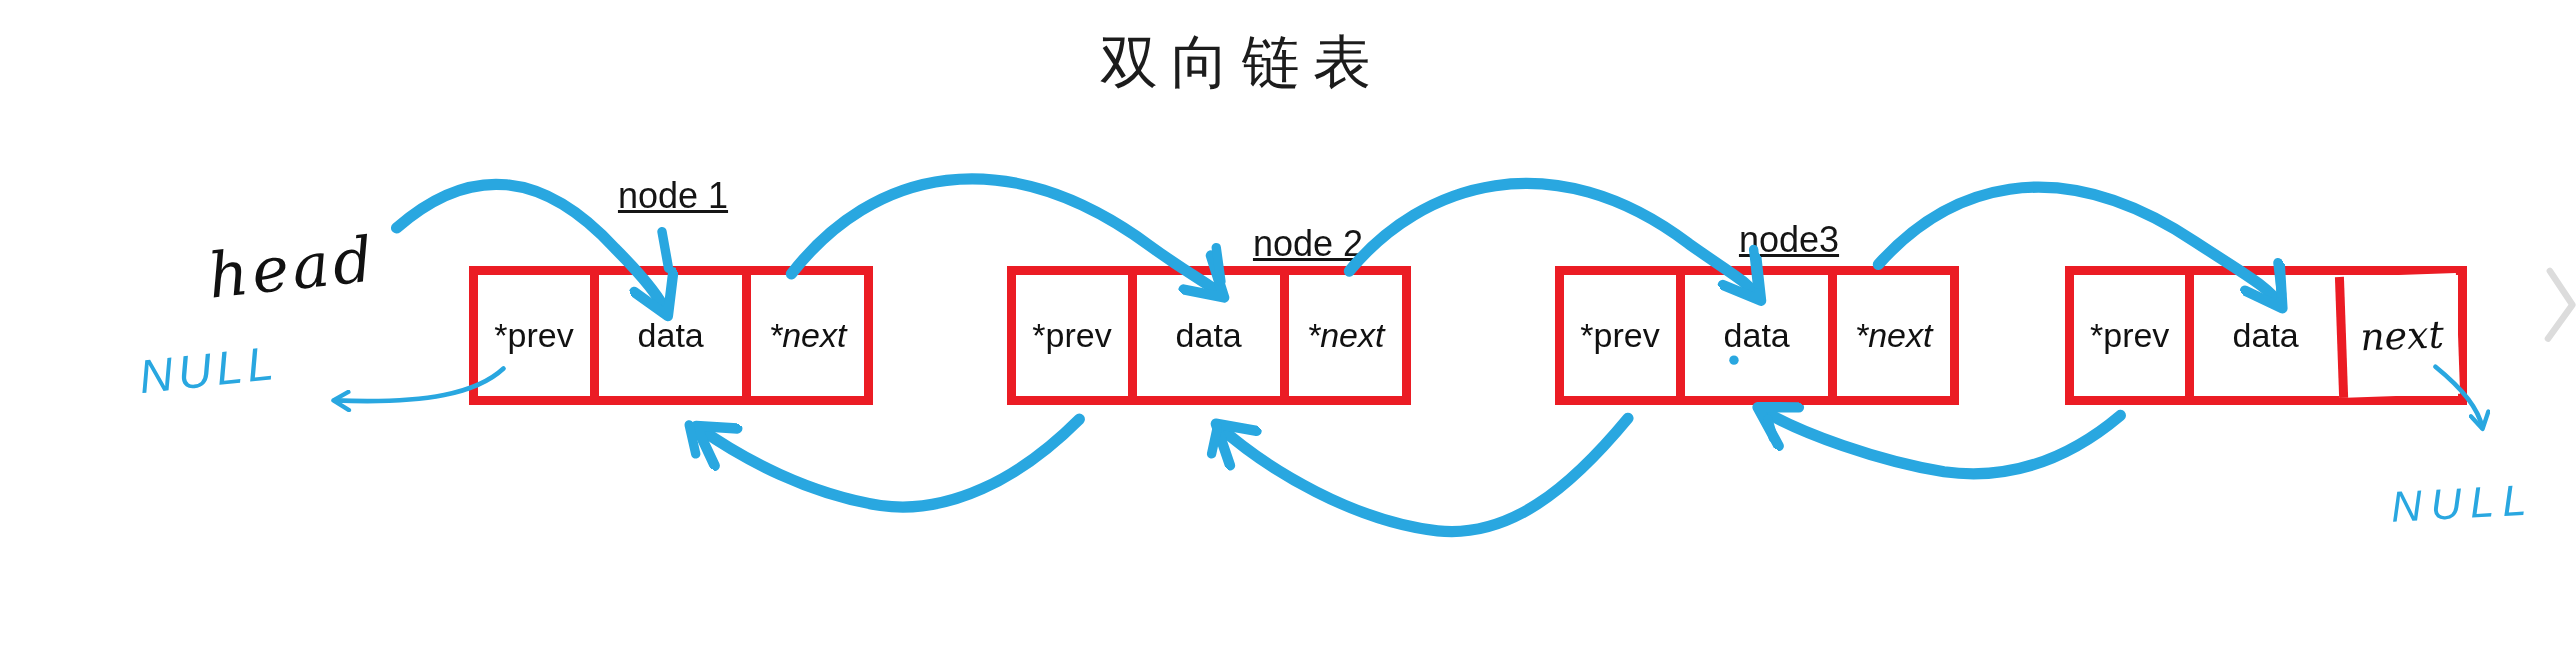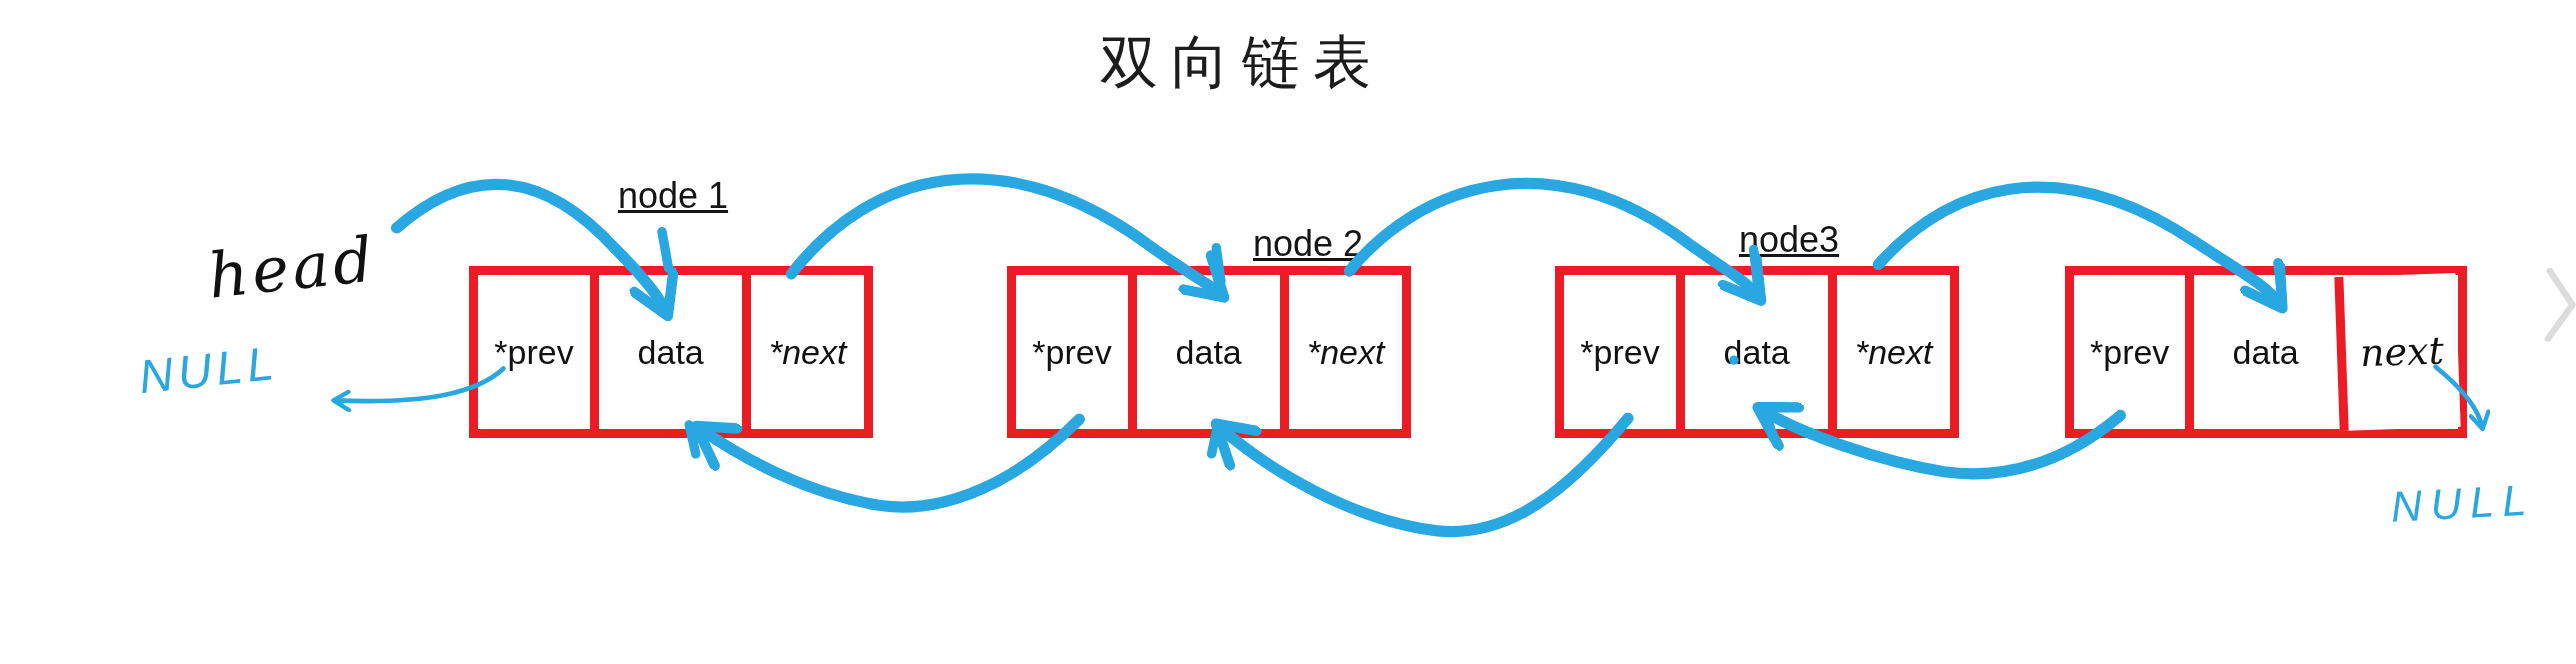--- a/index.html
+++ b/index.html
@@ -9,21 +9,21 @@
          color:#1c1c1c;font-family:Liberation Serif, serif;white-space:nowrap;}
   .head-label{position:absolute;left:208px;top:231px;font-size:62px;color:#111;
               font-family:"DejaVu Serif",serif;font-style:italic;transform:rotate(-6deg);
               letter-spacing:3.8px;white-space:nowrap;}
   .null-label{position:absolute;color:#29a7e0;font-family:"Liberation Sans",sans-serif;
               font-style:italic;white-space:nowrap;}
   .null-left{left:139px;top:342px;font-size:47px;letter-spacing:4.7px;transform:rotate(-6deg);}
   .null-right{left:2391px;top:479px;font-size:43px;letter-spacing:8.4px;transform:rotate(-3deg);}
   .node-label{position:absolute;font-size:36px;color:#151515;transform:translateX(-50%);
               white-space:nowrap;text-decoration:underline;}
-  .node-box{position:absolute;top:266px;height:172px;width:404px;box-sizing:border-box;
+  .node-box{position:absolute;top:266px;height:139px;width:404px;box-sizing:border-box;
             border:9.4px solid #eb1c24;display:flex;background:#fff;}
   .cell{box-sizing:border-box;display:flex;align-items:center;justify-content:center;
         font-size:34px;color:#111;background:#fff;}
   .cell + .cell{border-left:9.4px solid #eb1c24;}
   .c-prev{flex:0 0 29%;}
   .c-data{flex:0 0 39.5%;}
   .c-next{flex:1 1 auto;font-style:italic;}
   .handwritten{font-family:"DejaVu Serif",serif;font-style:italic;font-size:38px;
                transform:rotate(-2deg);}
   #arrows{position:absolute;left:0;top:0;pointer-events:none;}

